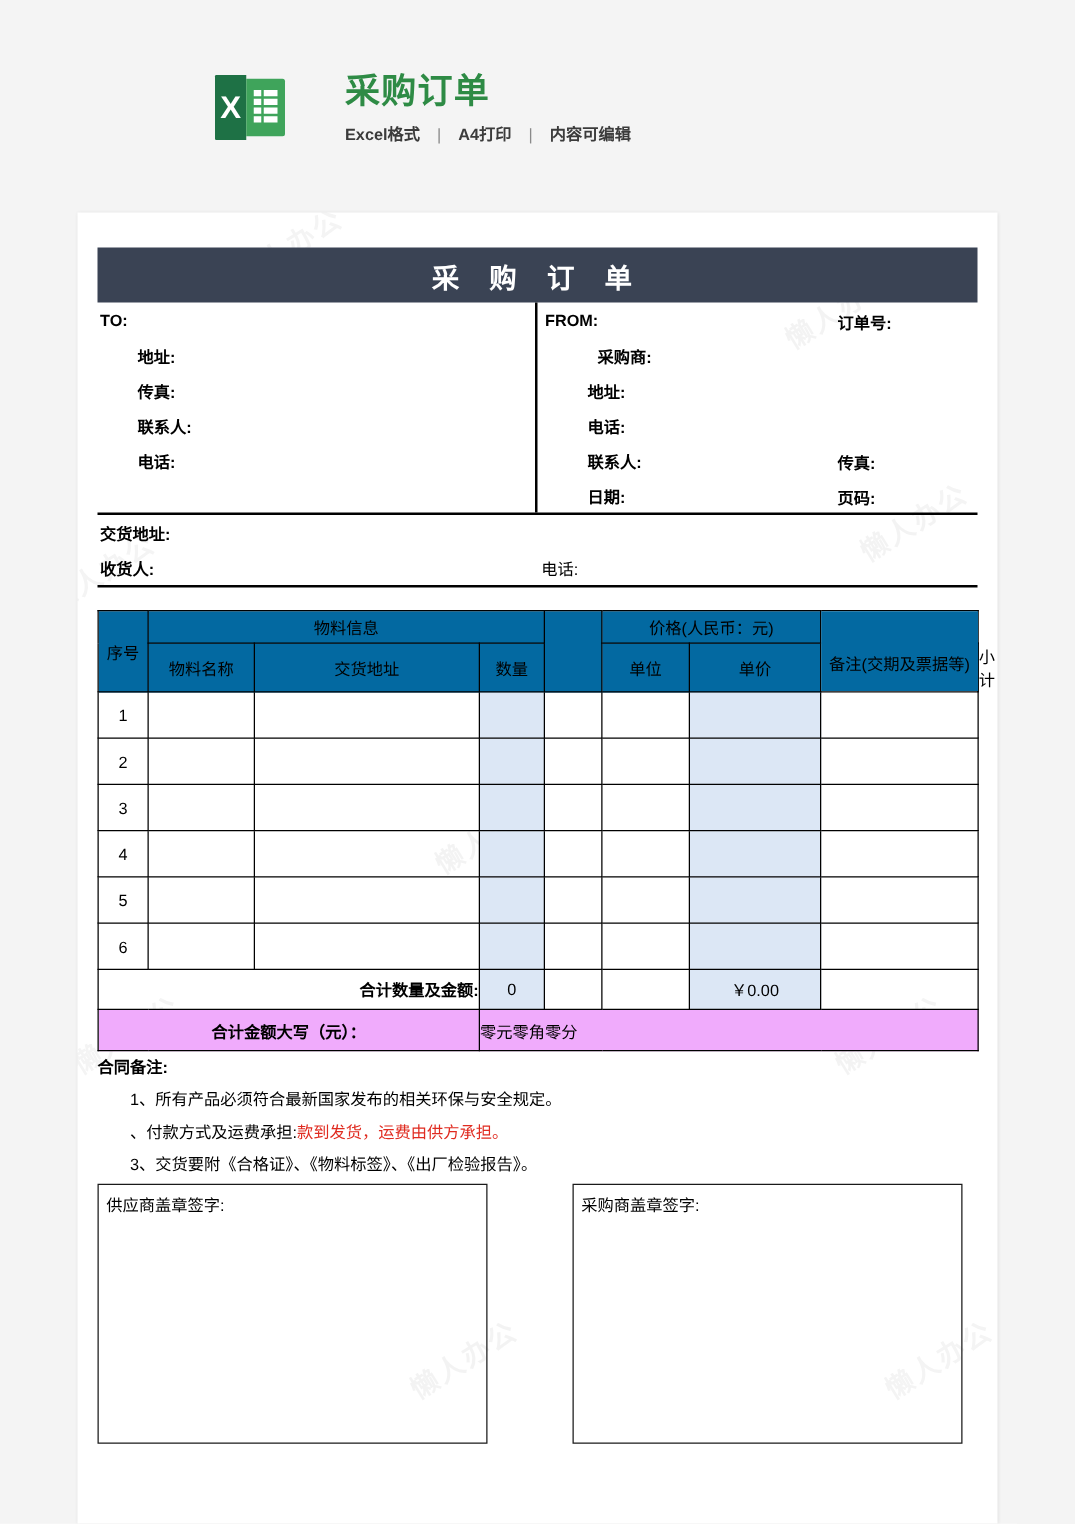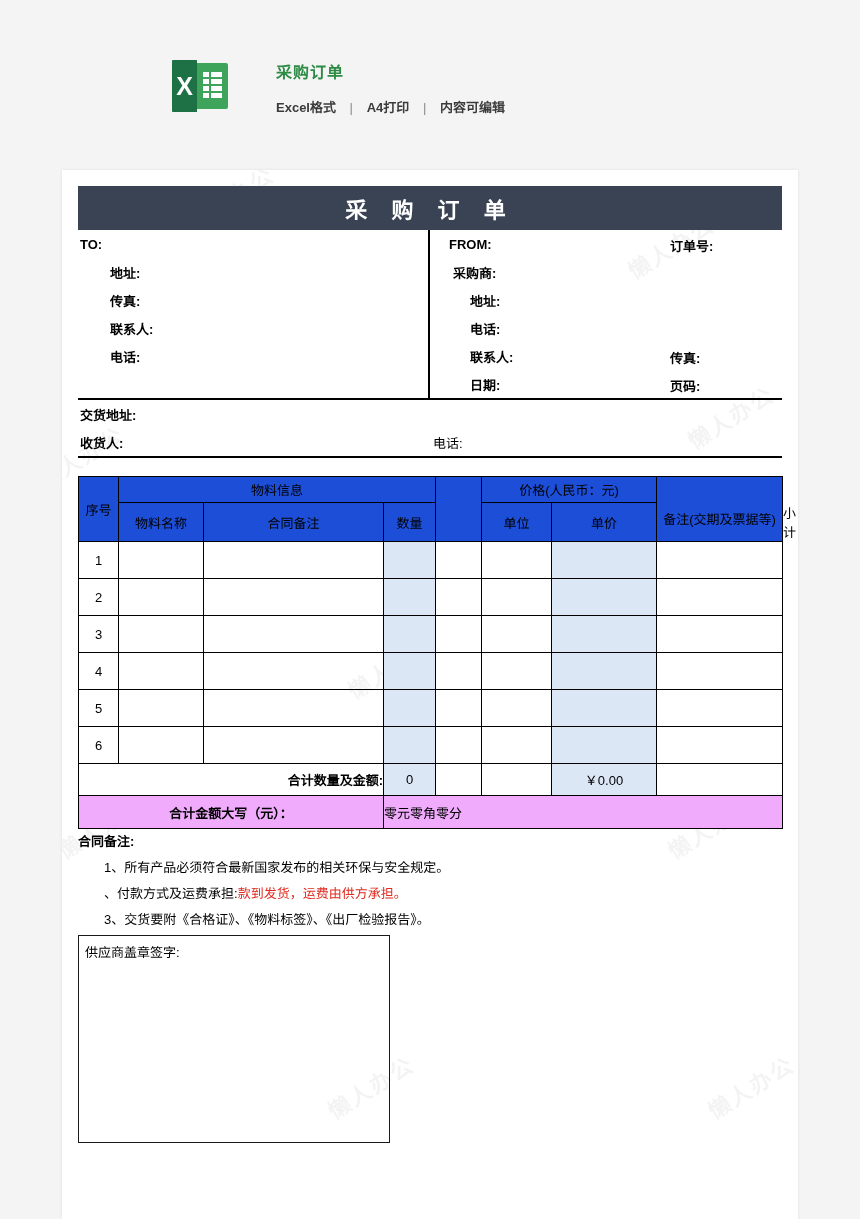--- a/index.html
+++ b/index.html
@@ -17,35 +17,35 @@
   .promo-logo{position:absolute;left:0;top:4px;width:56px;height:52px;}
   .xl-fold{position:absolute;left:0;top:0;width:25px;height:52px;background:#1e7145;
            border-radius:1px 0 0 1px;}
   .xl-panel{position:absolute;left:25px;top:3px;width:31px;height:46px;background:#3fa45b;
             border-radius:0 2px 2px 0;}
   .xl-x{position:absolute;left:0;top:0;width:25px;height:52px;color:#fff;
         font-size:25px;font-weight:700;line-height:52px;text-align:center;font-family:"Liberation Sans",sans-serif;}
   .xl-grid{position:absolute;left:31px;top:12px;width:19px;height:28px;
            display:grid;grid-template-columns:6px 11px;grid-template-rows:repeat(4,5px);gap:2px 2px;}
   .xl-grid i{background:#fff;display:block;}
-  .promo-title{position:absolute;left:104px;top:0px;font-size:16px;font-weight:700;color:#2e8b45;
+  .promo-title{position:absolute;left:104px;top:0px;font-size:28px;font-weight:700;color:#2e8b45;
                letter-spacing:1px;line-height:34px;}
   .promo-sub{position:absolute;left:104px;top:42px;font-size:13px;font-weight:700;color:#3b3b3b;
              line-height:20px;white-space:nowrap;}
   .promo-sub .sep{color:#8a8a8a;padding:0 10px;font-weight:400;}
 
   
   .paper{position:absolute;left:62px;top:170px;width:736px;height:1049px;background:#ffffff;
          box-shadow:0 0 3px rgba(0,0,0,.09);overflow:hidden;}
 
   
   .wm{position:absolute;color:#000;opacity:.045;font-size:22px;font-weight:700;
       transform:rotate(-32deg);white-space:nowrap;pointer-events:none;letter-spacing:2px;}
 
-  .sheet{position:absolute;left:16px;top:16px;width:704px;}
+  .sheet{position:absolute;left:16px;top:28px;width:704px;}
 
   
   .banner{height:44px;background:#3a4354;color:#fff;display:flex;align-items:center;
           justify-content:center;font-size:22px;font-weight:700;letter-spacing:9px;}
 
   
   .addr{position:relative;border-bottom:2px solid #000;}
   .addr-rows{display:flex;}
   .addr-col{width:50%;box-sizing:border-box;}
   .addr-col.left{border-right:2px solid #000;}
@@ -55,21 +55,21 @@
   .addr-wrap{position:relative;}
   .rlab{position:absolute;left:592px;font-size:13px;font-weight:700;color:#000;}
 
   .ship{border-bottom:2px solid #000;}
   .shiprow{height:28px;display:flex;align-items:center;font-size:13px;font-weight:700;position:relative;}
   .shiprow .phone{position:absolute;left:355px;font-weight:400;font-size:13px;}
 
   
   table.items{border-collapse:collapse;width:704px;table-layout:fixed;margin-top:18px;}
   table.items td,table.items th{border:1px solid #000;font-size:13px;color:#000;padding:0;}
-  table.items th{background:#1d4ed8;font-weight:400;text-align:center;height:25px;}
+  table.items th{background:#0369a1;font-weight:400;text-align:center;height:25px;}
   .th-grp{height:24px;}
   .cell-h{height:36px;}
   .num{text-align:center;font-size:14px;}
   .qty{background:#dce7f5;}
   .sub{background:#dce7f5;}
   .clip{overflow:hidden;white-space:nowrap;position:relative;}
   .clip span{position:absolute;left:50%;transform:translateX(-50%);display:block;}
   .tot-lbl{text-align:right;padding-right:8px;font-weight:700;font-size:13px;margin-left:16px;}
   .tot-row td{height:31px;}
   .big-row td{height:32px;background:#f0abfc;}
@@ -137,22 +137,22 @@
       <div class="addr">
         <div class="addr-rows">
           <div class="addr-col left">
             <div class="arow lbl-0">TO:</div>
             <div class="arow lbl-1">地址:</div>
             <div class="arow lbl-1">传真:</div>
             <div class="arow lbl-1">联系人:</div>
             <div class="arow lbl-1">电话:</div>
           </div>
           <div class="addr-col">
-            <div class="arow lbl-1" style="padding-left:19px;">FROM:</div>
-            <div class="arow lbl-1" style="padding-left:23px;">采购商:</div>
+            <div class="arow lbl-1" style="padding-left:6px;">FROM:</div>
+            <div class="arow lbl-1" style="padding-left:48px;">采购商:</div>
             <div class="arow lbl-1" style="padding-left:40px;">地址:</div>
             <div class="arow lbl-1" style="padding-left:40px;">电话:</div>
             <div class="arow lbl-1" style="padding-left:40px;">联系人:</div>
             <div class="arow lbl-1" style="padding-left:40px;">日期:</div>
           </div>
         </div>
       </div>
       <div class="rlab" style="top:6px;">订单号:</div>
       <div class="rlab" style="top:118px;">传真:</div>
       <div class="rlab" style="top:146px;">页码:</div>
@@ -184,21 +184,21 @@
           <th rowspan="2">序号</th>
           <th class="th-grp" colspan="3">物料信息</th>
           <th class="th-grp" rowspan="2"></th>
           <th class="th-grp" colspan="2">价格(人民币：元)</th>
           <th class="clip" rowspan="2">
               <span>备注(交期及票据等)</span>
             </th>
         </tr>
         <tr>
           <th>物料名称</th>
-          <th>合同备注</th>
+          <th>交货地址</th>
           <th>数量</th>
           <th>单位</th>
           <th>单价</th>
           <th>小计</th>
         </tr>
       </thead>
       <tbody>
         <tr>
           <td class="num cell-h">1</td>
           <td class="cell-h"></td>
@@ -282,16 +282,17 @@
       <div class="li">
         <span>、付款方式及运费承担:</span><span class="red">款到发货，运费由供方承担。</span>
       </div>
       <div class="li">
         <span>3、交货要附《合格证》、《物料标签》、《出厂检验报告》。</span>
       </div>
     </div>
 
     <div class="sigs">
       <div class="sigbox">供应商盖章签字:</div>
+      <div class="sigbox">采购商盖章签字:</div>
     </div>
 
   </div>
 </div>
 
 </body></html>

